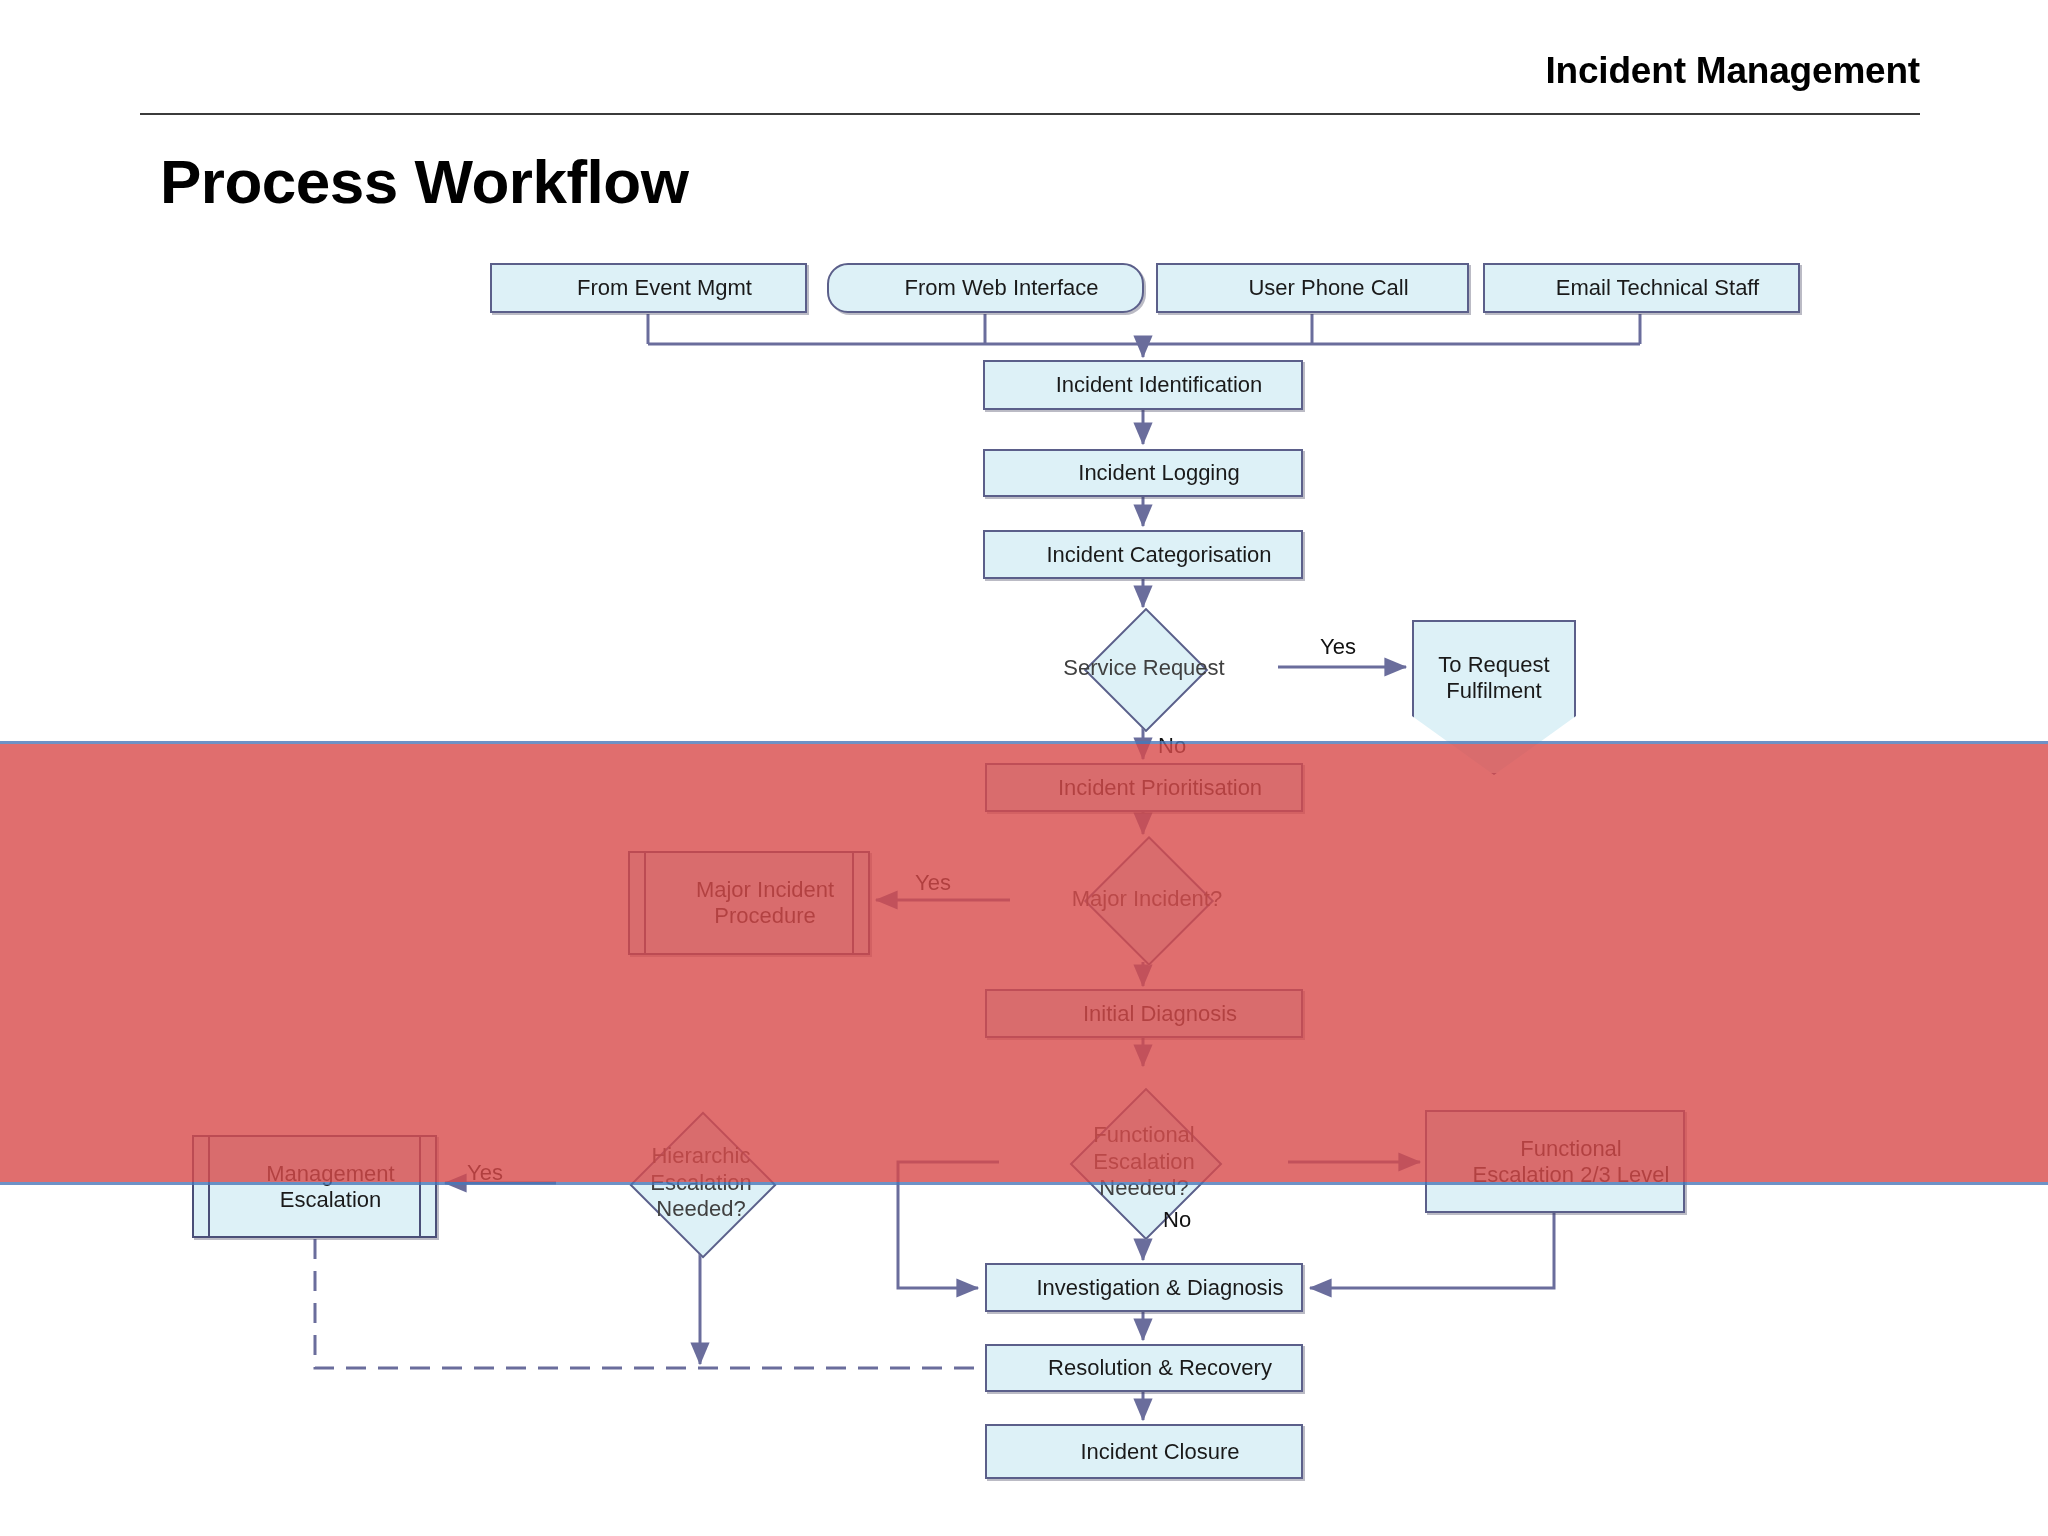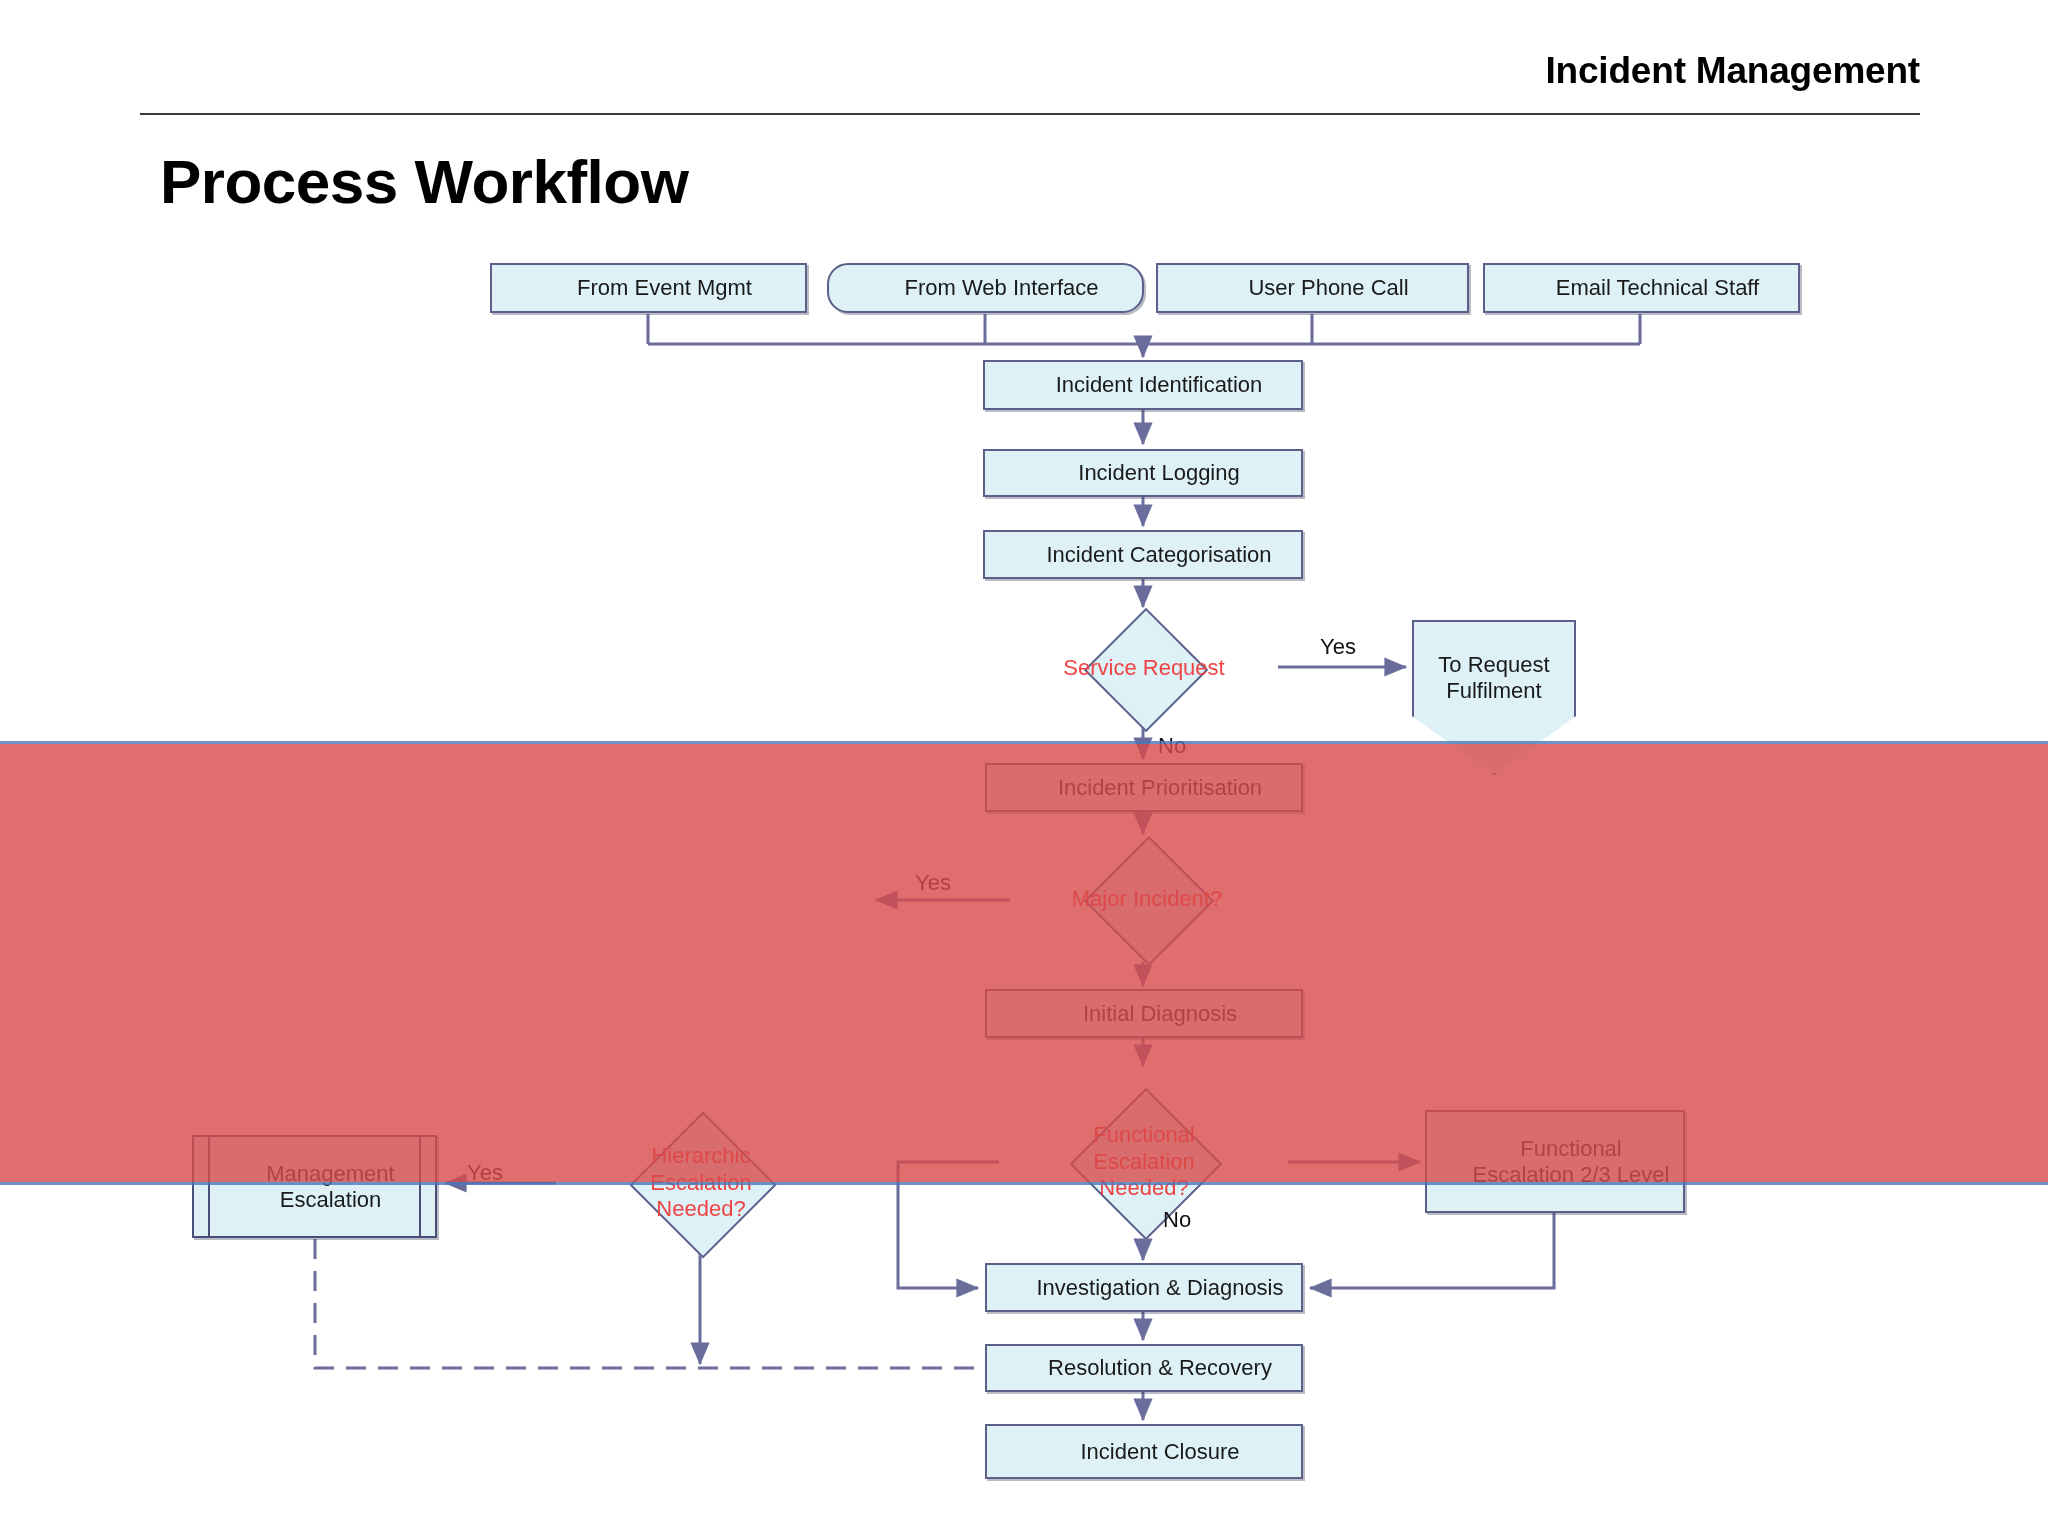--- a/index.html
+++ b/index.html
@@ -61,21 +61,21 @@
   .node.predef::before,.node.predef::after{
     content:"";position:absolute;top:-2px;bottom:-2px;width:2px;background:#4a4f78;
   }
   .node.predef::before{left:14px;}
   .node.predef::after{right:14px;}
 
   
   .diamond{
     position:absolute;
     display:flex;align-items:center;justify-content:center;
-    text-align:center;font-size:22px;color:#ef4444;line-height:1.2;
+    text-align:center;font-size:22px;color:#404040;line-height:1.2;
   }
   .diamond .dshape{
     position:absolute;left:0;top:0;width:100%;height:100%;
     background:#ddf1f7;border:2px solid #5b5f8a;
     transform:rotate(45deg);
     transform-origin:center;
   }
   .diamond .dtext{position:relative;z-index:2;}
 
   
@@ -215,20 +215,26 @@
 
   <div class="node" style="left:985px;top:763px;width:318px;height:49px;">
     <span class="node-label">Incident Prioritisation</span>
   </div>
 
   <div class="diamond" style="left:1003px;top:836px;width:288px;height:126px;">
     <div class="dshape" style="width:88px;height:88px;left:100px;top:19px;"></div>
     <div class="dtext">Major Incident?</div>
   </div>
 
+  <div class="node predef" style="left:628px;top:851px;width:242px;height:104px;">
+    <div>
+      <div>Major Incident</div>
+      <div>Procedure</div>
+    </div>
+  </div>
 
   <div class="node" style="left:985px;top:989px;width:318px;height:49px;">
     <span class="node-label">Initial Diagnosis</span>
   </div>
 
   <div class="diamond" style="left:998px;top:1068px;width:292px;height:188px;">
     <div class="dshape" style="width:104px;height:104px;left:94px;top:42px;"></div>
     <div class="dtext">
       <div>Functional</div>
       <div>Escalation</div>

